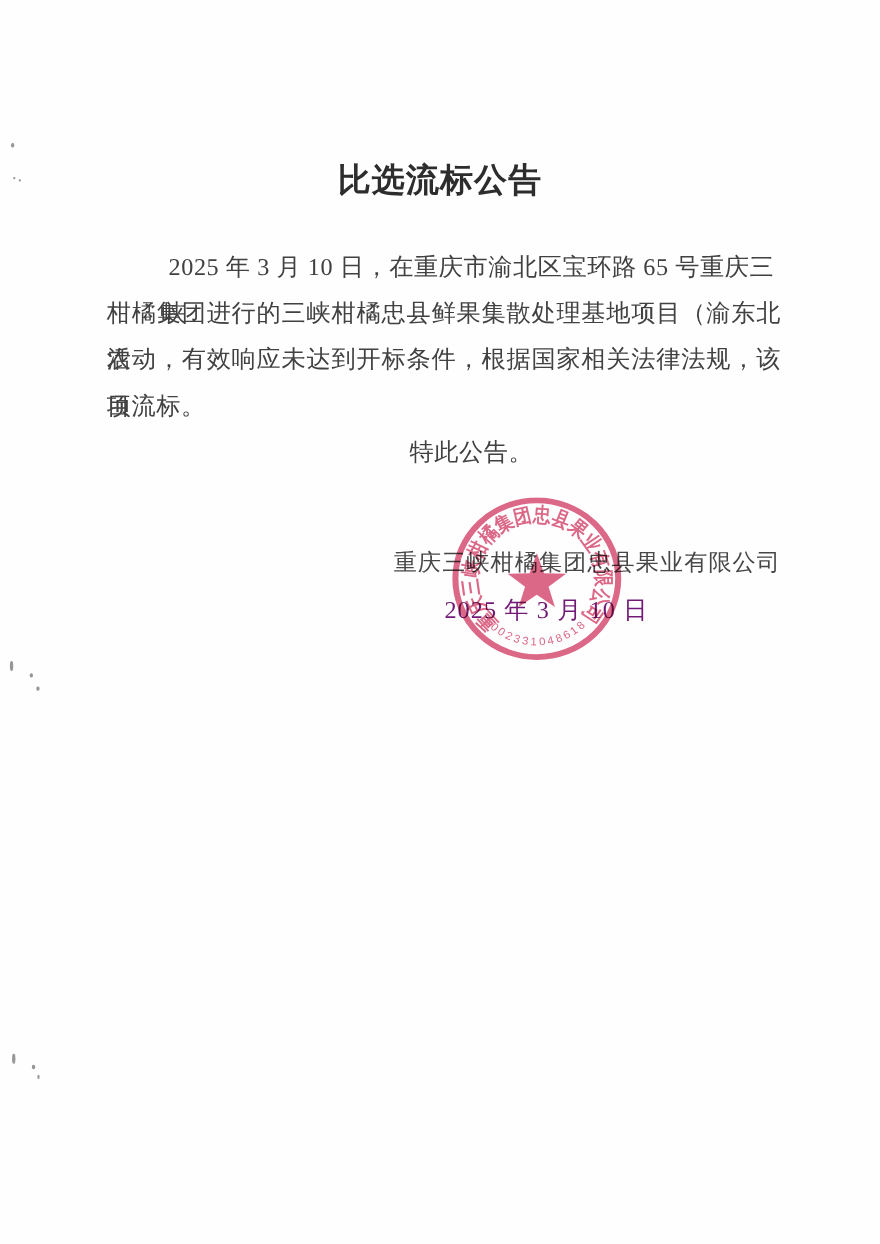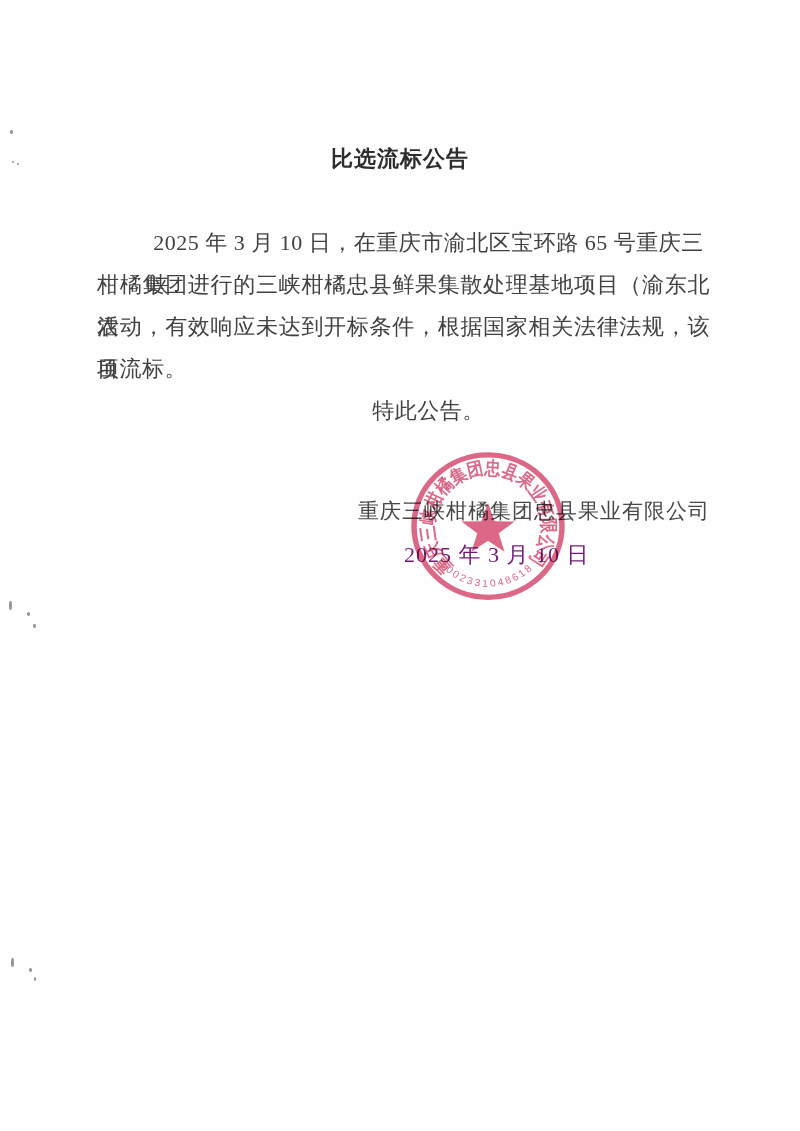--- a/index.html
+++ b/index.html
@@ -4,21 +4,21 @@
 <style>
   html,body { margin:0; padding:0; background:#e8e8e8; }
   .page {
     position:relative; width:800px; height:1131px; margin:0 auto;
     background:#fefefe; overflow:hidden;
     font-family:"Liberation Serif","DejaVu Serif",serif;
     color:#3f3f3f;
   }
   .title {
     position:absolute; top:144px; left:0; width:100%; margin:0;
-    text-align:center; font-size:22px; font-weight:bold;
+    text-align:center; font-size:30px; font-weight:bold;
     letter-spacing:1px; color:#2d2d2d;
   }
   .body-block {
     position:absolute; top:222px; left:97px; width:613px;
     font-size:22px; color:#414141;
   }
   .line { height:42px; line-height:42px; letter-spacing:0.5px; white-space:nowrap; }
   .line.justify { white-space:normal; text-align:justify; text-align-last:justify; }
   .line.indent { padding-left:50px;text-align:center; }
   .signature {

